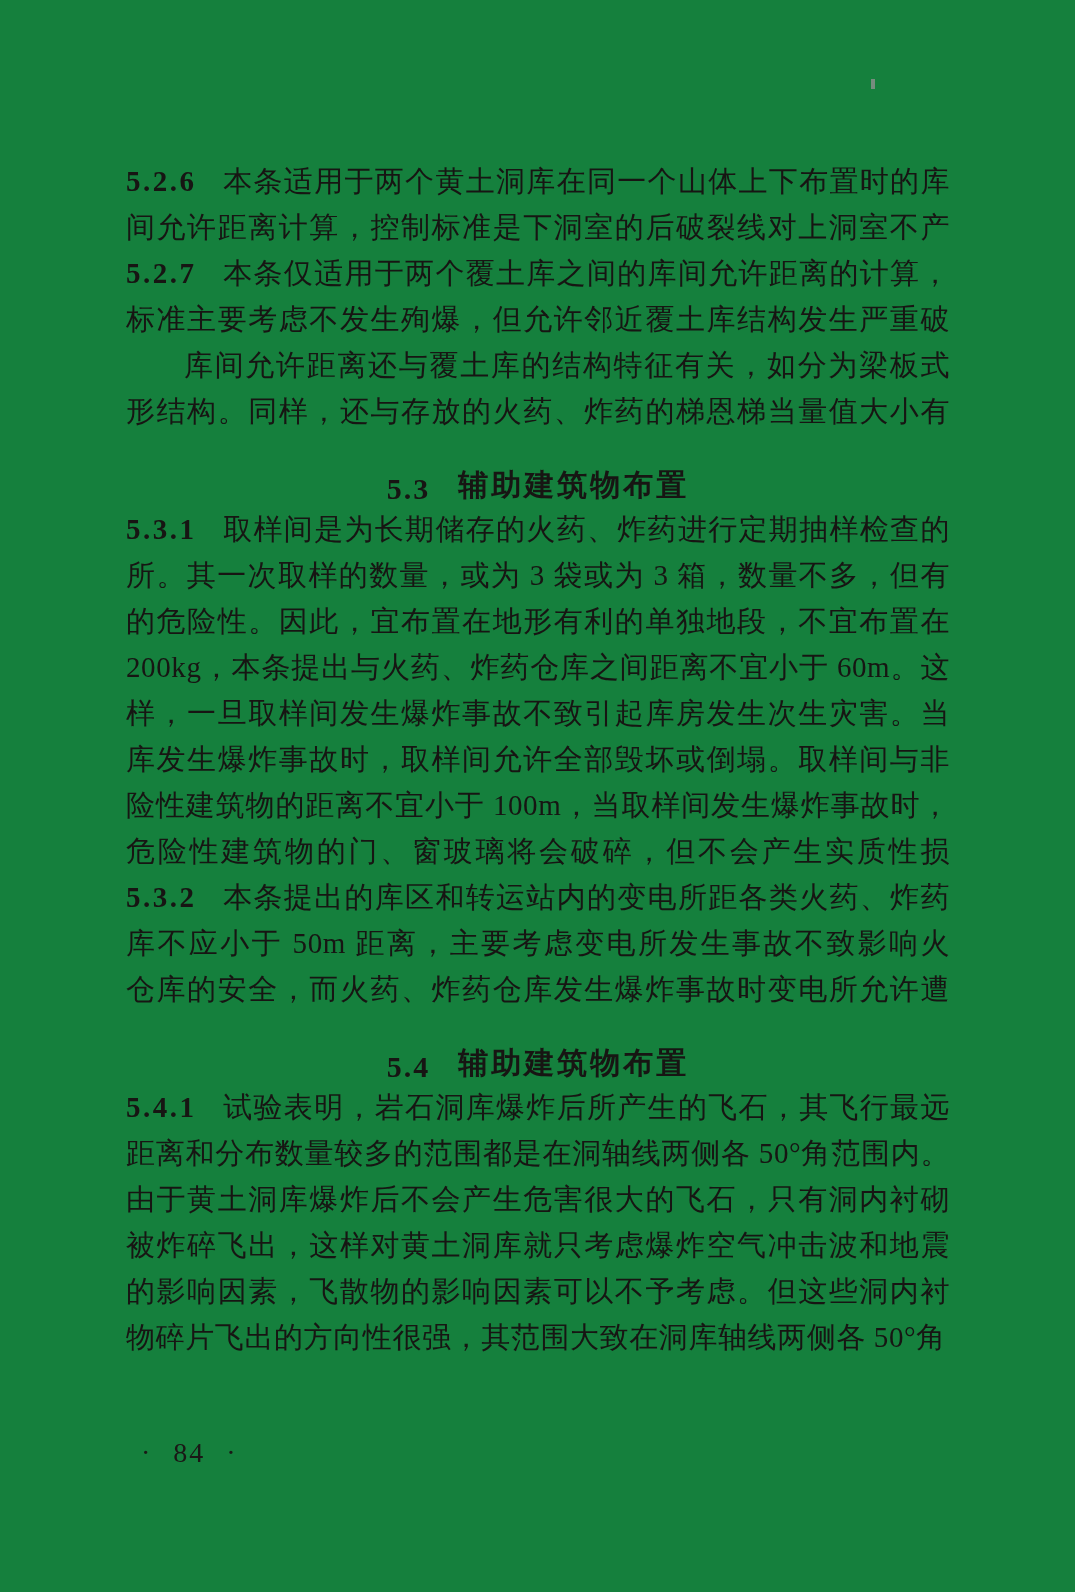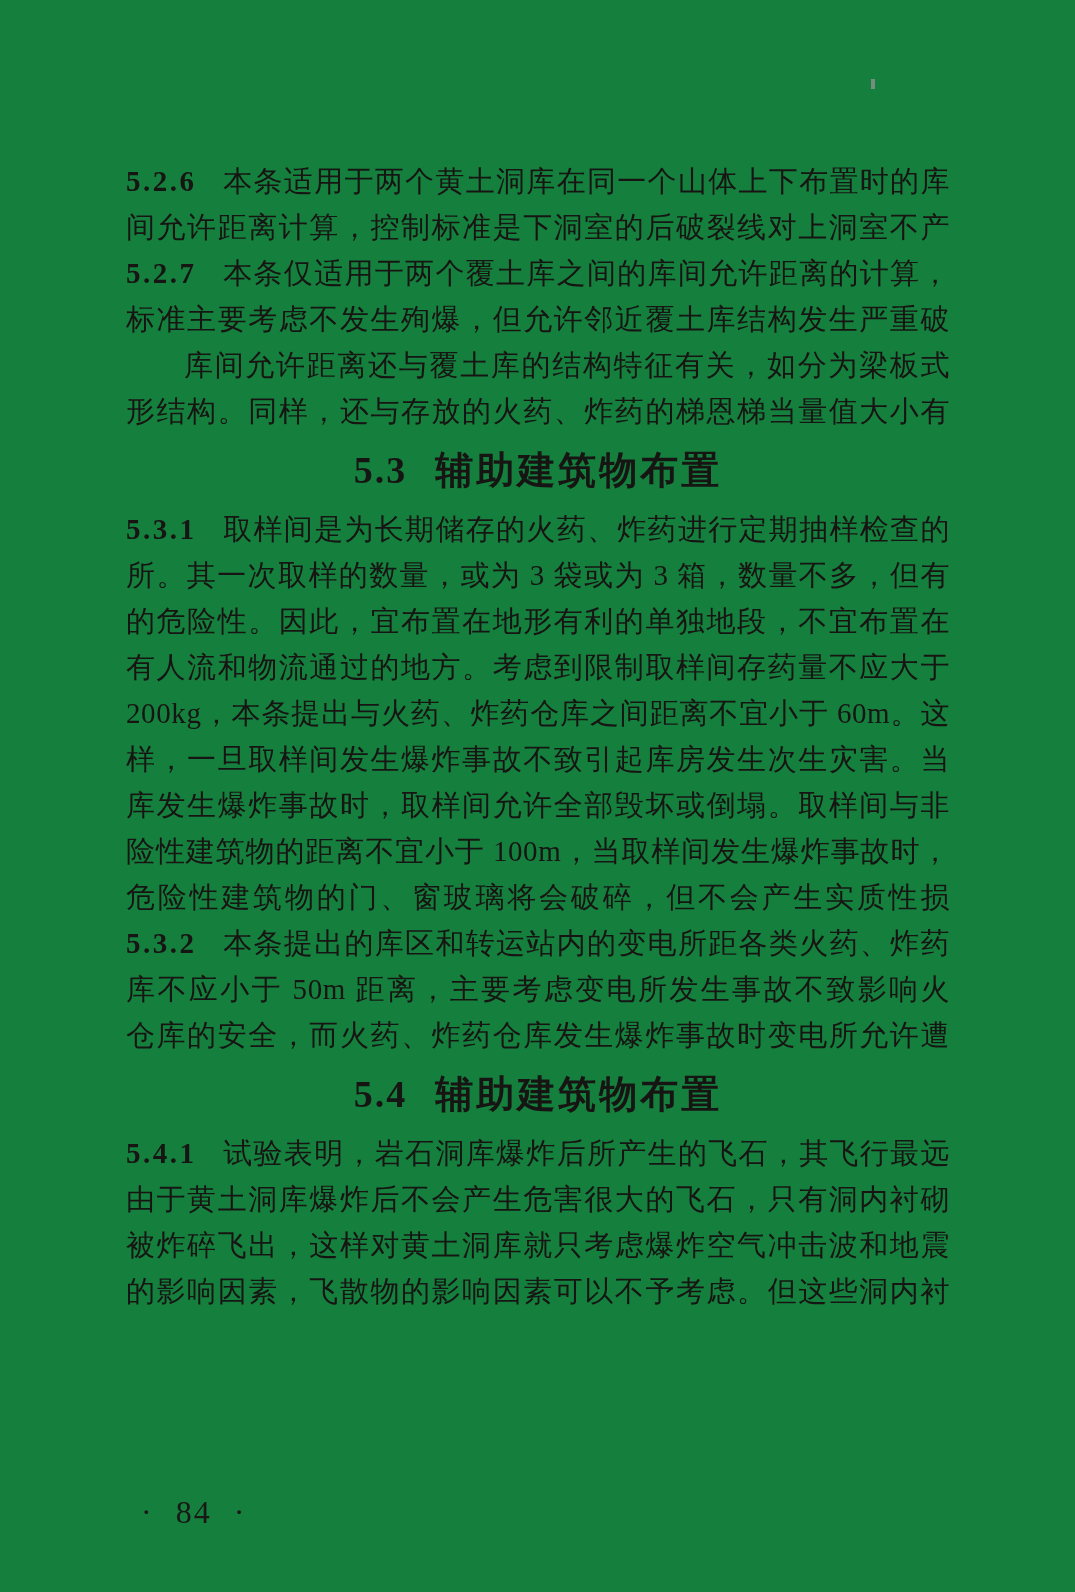--- a/index.html
+++ b/index.html
@@ -45,39 +45,39 @@
     text-indent: 58px;
   }
   .pnum {
     font-weight: bold;
     letter-spacing: 2.5px;
     margin-right: 26px;
   }
   .heading {
     height: 72px;
     display: flex;
-    align-items: center;
+    align-items: flex-end;
     justify-content: center;
-    font-size: 38px;
+    font-size: 30px;
     font-weight: bold;
   }
   .hnum {
     font-family: "Liberation Serif", "DejaVu Serif", serif;
     letter-spacing: 2px;
     margin-right: 28px;
   }
   .htitle {
     font-family: Liberation Serif, serif;
     letter-spacing: 3px;
   }
   .footer {
     position: absolute;
     left: 141px;
-    top: 1494px;
-    font-size: 32px;
+    top: 1437px;
+    font-size: 28px;
     letter-spacing: 2px;
     word-spacing: 12px;
     color: #1a1816;
   }
   .artifact {
     position: absolute;
     left: 871px;
     top: 79px;
     width: 4px;
     height: 10px;
@@ -110,42 +110,43 @@
 
     <div class="heading">
       <span class="hnum">5.3</span>
         <span class="htitle">辅助建筑物布置</span>
     </div>
 
     <div class="para">
       <div class="line"><span class="pnum">5.3.1</span><span>取样间是为长期储存的火药、炸药进行定期抽样检查的场</span></div>
       <div class="line">所。其一次取样的数量，或为 3 袋或为 3 箱，数量不多，但有一定</div>
       <div class="line">的危险性。因此，宜布置在地形有利的单独地段，不宜布置在经常</div>
-      <div class="line">有人流和物流通过的地方。考虑到限制取样间存药量不应大于</div>
       <div class="line">200kg，本条提出与火药、炸药仓库之间距离不宜小于 60m。这</div>
       <div class="line">样，一旦取样间发生爆炸事故不致引起库房发生次生灾害。当仓</div>
       <div class="line">库发生爆炸事故时，取样间允许全部毁坏或倒塌。取样间与非危</div>
       <div class="line">险性建筑物的距离不宜小于 100m，当取样间发生爆炸事故时，非</div>
       <div class="line last">危险性建筑物的门、窗玻璃将会破碎，但不会产生实质性损坏。</div>
     </div>
 
     <div class="para">
       <div class="line"><span class="pnum">5.3.2</span><span>本条提出的库区和转运站内的变电所距各类火药、炸药仓</span></div>
       <div class="line">库不应小于 50m 距离，主要考虑变电所发生事故不致影响火药、炸药</div>
       <div class="line last">仓库的安全，而火药、炸药仓库发生爆炸事故时变电所允许遭到摧毁。</div>
     </div>
 
     <div class="heading">
       <span class="hnum">5.4</span>
         <span class="htitle">辅助建筑物布置</span>
     </div>
 
     <div class="para">
       <div class="line"><span class="pnum">5.4.1</span><span>试验表明，岩石洞库爆炸后所产生的飞石，其飞行最远的</span></div>
+      <div class="line">距离和分布数量较多的范围都是在洞轴线两侧各 50°角范围内。</div>
       <div class="line">由于黄土洞库爆炸后不会产生危害很大的飞石，只有洞内衬砌物</div>
       <div class="line">被炸碎飞出，这样对黄土洞库就只考虑爆炸空气冲击波和地震波</div>
       <div class="line">的影响因素，飞散物的影响因素可以不予考虑。但这些洞内衬砌</div>
+      <div class="line last">物碎片飞出的方向性很强，其范围大致在洞库轴线两侧各 50°角</div>
     </div>
 
   </div>
 
   <div class="footer">· 84 ·</div>
 </div>
 
 </body></html>

